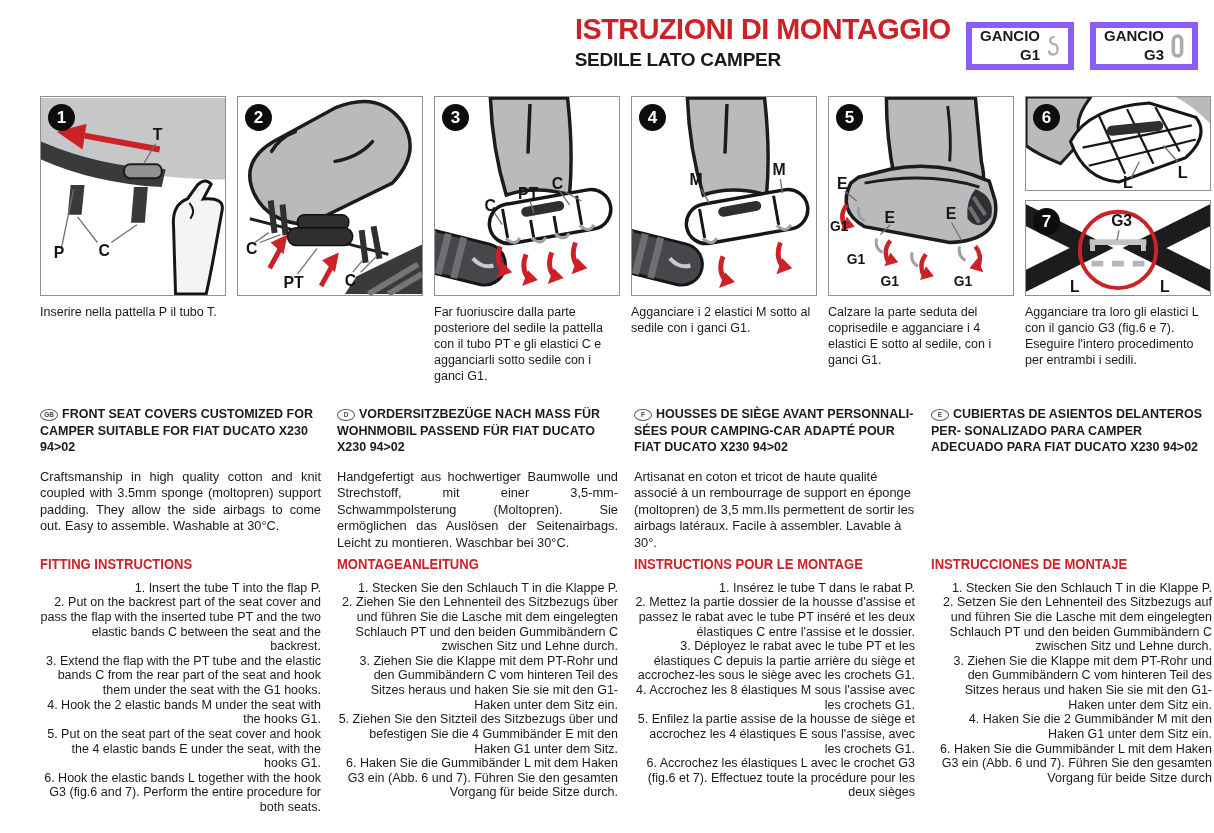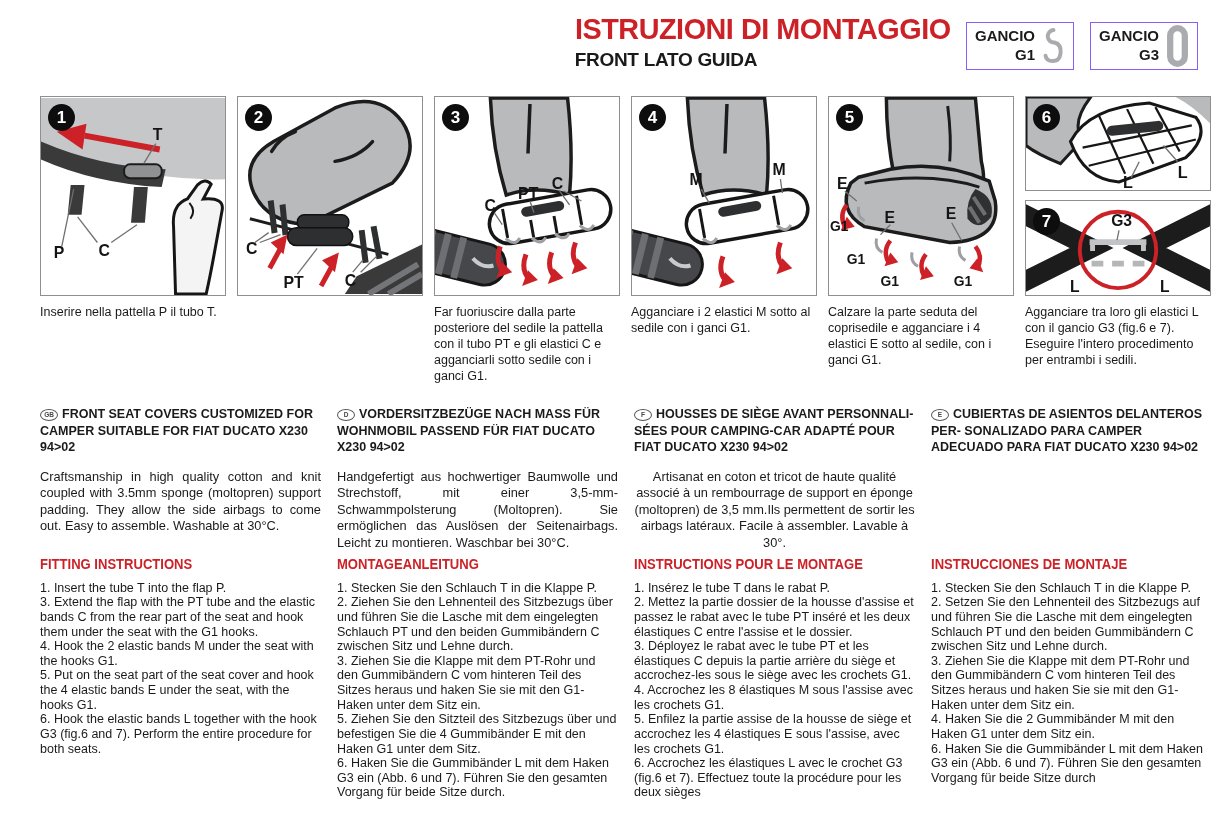--- a/index.html
+++ b/index.html
@@ -14,65 +14,65 @@
     font-family:"Liberation Sans",sans-serif;color:#1a1a1a;
   }
   .page{position:relative;padding:12px 0 0 40px;width:1172px;}
 
   
   .header{display:flex;justify-content:flex-end;align-items:flex-start;height:76px;}
   .titles h1{margin:0;font-size:30px;letter-spacing:-0.5px;color:var(--red);
     transform:scaleX(0.96);transform-origin:left;white-space:nowrap;}
   .titles h2{margin:3px 0 0;font-size:19px;letter-spacing:-0.3px;color:#1a1a1a;white-space:nowrap;}
   .hook-boxes{display:flex;gap:16px;margin:10px 14px 0 0;}
-  .hook-box{width:108px;height:48px;border:1px solid #8b5cf6;box-sizing:border-box;
+  .hook-box{width:108px;height:48px;border:6px solid #8b5cf6;box-sizing:border-box;
     display:flex;align-items:center;padding:3px 8px;background:#fff;}
   .hook-box .txt{flex:1;text-align:right;font-weight:bold;font-size:15px;line-height:1.25;margin-right:7px;}
   .hook-box svg{display:block;}
 
   
   .figs{display:grid;grid-template-columns:repeat(6,186px);column-gap:11px;margin-top:8px;}
   .panel{position:relative;border:1px solid #8f8f8f;box-sizing:border-box;background:#fff;height:200px;}
   .panel svg{display:block;width:100%;height:100%;}
   .panel-top{height:95px;}
   .panel-bottom{height:96px;margin-top:9px;}
   .badge{position:absolute;top:7px;left:7px;width:27px;height:27px;border-radius:50%;
     background:#0d0d0d;color:#fff;font-weight:bold;font-size:17px;
     display:flex;align-items:center;justify-content:center;z-index:2;}
   .caption{font-size:12.5px;line-height:1.28;margin:8px 2px 0 0;min-height:96px;}
 
   
   .langs{display:grid;grid-template-columns:repeat(4,281px);column-gap:16px;margin-top:6px;min-height:142px;}
   .lang h3{margin:0 0 13px;font-size:12.5px;line-height:1.32;letter-spacing:0;}
-  .lang p{margin:0;font-size:12.8px;line-height:1.3;text-align:center;}
+  .lang p{margin:0;font-size:12.8px;line-height:1.3;}
   .lang.just p{text-align:justify;}
   .lang-badge{display:inline-flex;align-items:center;justify-content:center;
     width:16px;height:10px;border:1px solid #555;border-radius:50%;
     font-size:6.5px;font-weight:bold;color:#444;vertical-align:1px;margin-right:4px;letter-spacing:0;}
 
   
   .instrs{display:grid;grid-template-columns:repeat(4,281px);column-gap:16px;margin-top:4px;}
   .instr h4{margin:0 0 9px;font-size:14.5px;font-weight:bold;color:var(--red);
     transform:scaleX(0.9);transform-origin:left;white-space:nowrap;}
-  .instr p{margin:0;font-size:12.5px;line-height:1.17;}
+  .instr p{margin:0;font-size:12.5px;line-height:1.17;text-align:right;}
 
   
   svg text{font-family:"Liberation Sans",sans-serif;font-weight:bold;font-size:16px;fill:#141414;}
   svg text.sm{font-size:14px;}
   .ptr{stroke:#6f6f6f;stroke-width:1.3;}
 </style>
 </head>
 <body>
 
 <div class="page">
 
   <div class="header">
     <div class="titles">
       <h1>ISTRUZIONI DI MONTAGGIO</h1>
-      <h2>FRONT LATO GUIDA</h2>
+      <h2>SEDILE LATO CAMPER</h2>
     </div>
     <div class="hook-boxes">
       <div class="hook-box">
         <div class="txt">
           <div>GANCIO</div>
           <div>G1</div>
         </div>
         <svg width="26" height="42" viewBox="0 0 26 44">
           <path d="M13 4 a7 7 0 1 0 1 14 q8 2 7 12 q-1 9 -9 9 q-7 0 -8 -6" fill="none" stroke="#a9abae" stroke-width="4.5" stroke-linecap="round"></path>
         </svg>
@@ -321,20 +321,21 @@
     </div>
     <div class="lang">
       <h3><span class="lang-badge">E</span><span>CUBIERTAS DE ASIENTOS DELANTEROS PER- SONALIZADO PARA CAMPER ADECUADO PARA FIAT DUCATO X230 94&gt;02</span></h3>
     </div>
   </div>
 
   <div class="instrs">
     <div class="instr">
       <h4>FITTING INSTRUCTIONS</h4>
       <p>1. Insert the tube T into the flap P.</p>
+      <p>2. Put on the backrest part of the seat cover and pass the flap with the inserted tube PT and the two elastic bands C between the seat and the backrest.</p>
       <p>3. Extend the flap with the PT tube and the elastic bands C from the rear part of the seat and hook them under the seat with the G1 hooks.</p>
       <p>4. Hook the 2 elastic bands M under the seat with the hooks G1.</p>
       <p>5. Put on the seat part of the seat cover and hook the 4 elastic bands E under the seat, with the hooks G1.</p>
       <p>6. Hook the elastic bands L together with the hook G3 (fig.6 and 7). Perform the entire procedure for both seats.</p>
     </div>
     <div class="instr">
       <h4>MONTAGEANLEITUNG</h4>
       <p>1. Stecken Sie den Schlauch T in die Klappe P.</p>
       <p>2. Ziehen Sie den Lehnenteil des Sitzbezugs über und führen Sie die Lasche mit dem eingelegten Schlauch PT und den beiden Gummibändern C zwischen Sitz und Lehne durch.</p>
       <p>3. Ziehen Sie die Klappe mit dem PT-Rohr und den Gummibändern C vom hinteren Teil des Sitzes heraus und haken Sie sie mit den G1-Haken unter dem Sitz ein.</p>

